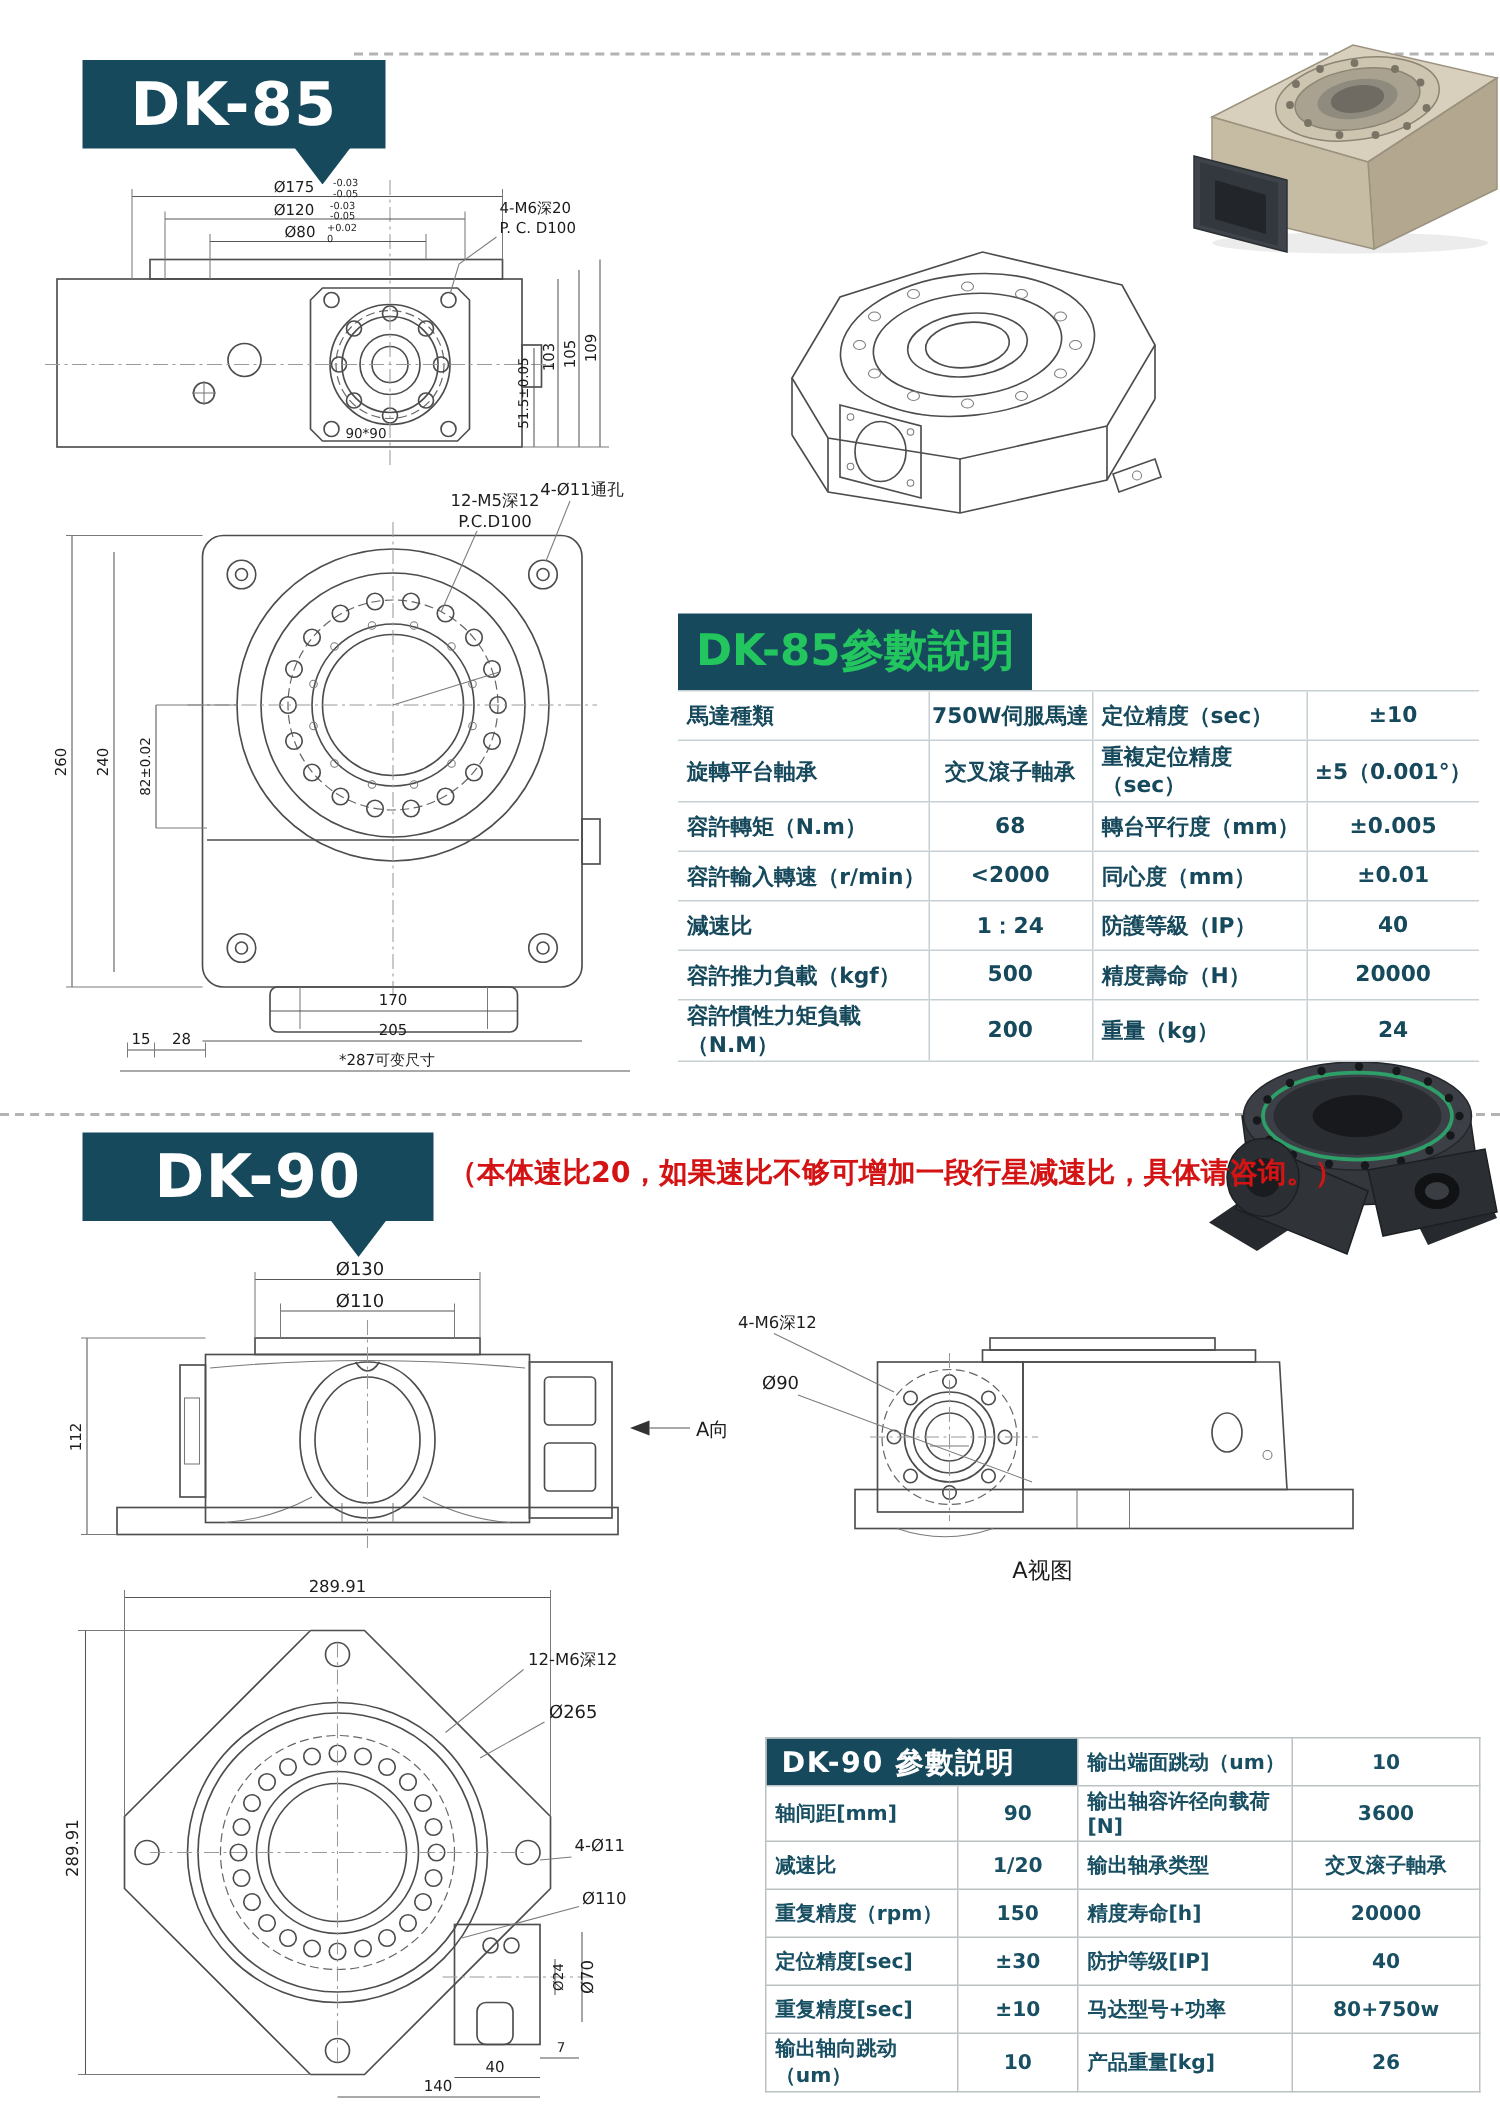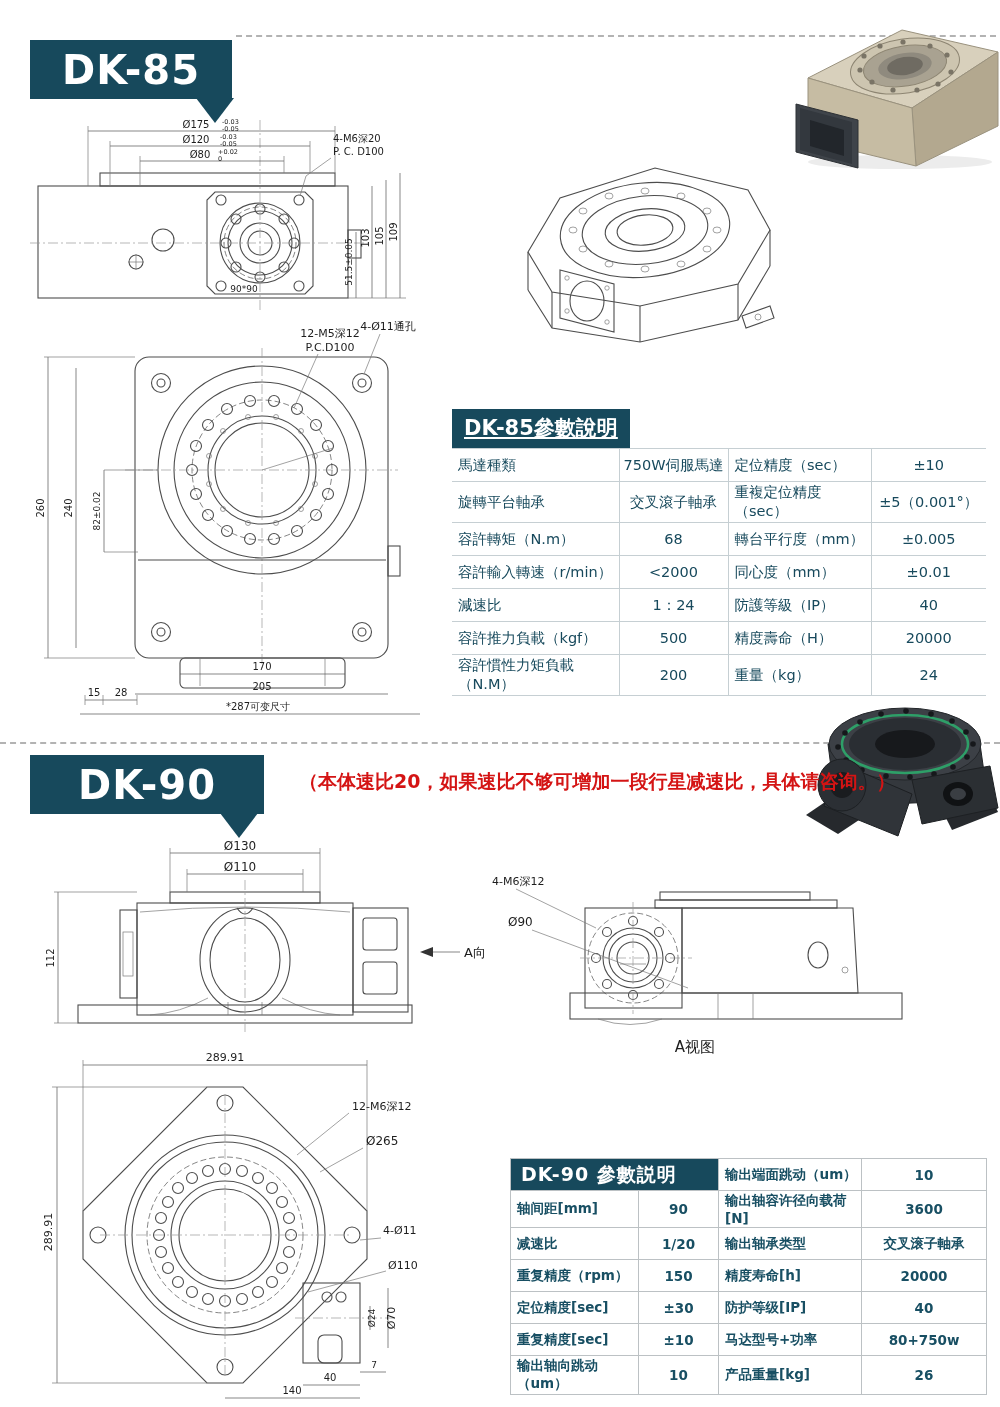--- a/index.html
+++ b/index.html
@@ -1,38 +1,38 @@
 <!DOCTYPE html>
 <html><head>
 <meta charset="utf-8">
 <style>
   html,body{margin:0;padding:0;background:#ffffff;}
   .page{position:relative;width:1000px;height:1407px;background:#fff;overflow:hidden;
         font-family:"DejaVu Sans","Liberation Sans",sans-serif;}
   
   .banner{position:absolute;background:#17495c;color:#fff;display:flex;align-items:center;
-          justify-content:center;font-weight:bold;letter-spacing:1px;}
+          justify-content:center;font-weight:bold;letter-spacing:1px;margin-left:25px;}
   .b85{left:30px;top:40px;width:202px;height:59px;font-size:40px;}
   .b90{left:30px;top:755px;width:234px;height:59px;font-size:40px;}
   .tail{position:absolute;background:#17495c;clip-path:polygon(0 0,100% 0,50% 100%);}
   .t85{left:196px;top:98px;width:38px;height:25px;}
   .t90{left:220px;top:813px;width:38px;height:25px;}
   .note{position:absolute;color:#d41414;font-weight:bold;font-size:19px;white-space:nowrap;}
   .n85{left:284px;top:55px;}
   .n90{left:299px;top:769px;}
   .dash{position:absolute;border-top:2px dashed #b3b3b3;}
   .d1{left:236px;top:35px;width:760px;}
   .d2{left:0;top:742px;width:1000px;}
   
   .ptable{position:absolute;}
   .pt85{left:452px;top:409px;width:534px;}
-  .pt85 .ptable-banner{background:#17495c;color:#ffffff;font-weight:bold;font-size:21px;
-        padding:5px 12px 6px 12px;display:inline-block;text-decoration:underline;}
+  .pt85 .ptable-banner{background:#17495c;color:#22c55e;font-weight:bold;font-size:29px;
+        padding:5px 12px 6px 12px;display:inline-block;}
   .ptable table{border-collapse:collapse;width:100%;table-layout:fixed;}
-  .pt85 td{height:30px;font-size:14.5px;color:#17495c;border-bottom:1px solid #c6cfd3;}
+  .pt85 td{height:30px;font-size:14.5px;color:#17495c;border-bottom:1px solid #c6cfd3;font-weight:bold;}
   .pt85 tr:first-child td{border-top:1px solid #c6cfd3;}
   .pt85 td+td{border-left:1px solid #c6cfd3;}
   td.lab{padding-left:6px;text-align:left;}
   td.val{text-align:center;}
   .pt90{left:510px;top:1158px;width:476px;}
   .pt90 td{height:29px;font-size:13.5px;color:#184f63;font-weight:700;border:1px solid #bcc1c4;}
   .pt90 td.bcell{border:1px solid #bcc1c4;padding:0;margin-left:12px;}
   .pt90-banner{background:#17495c;color:#fff;font-size:19px;font-weight:bold;height:100%;
         display:flex;align-items:center;padding-left:10px;letter-spacing:1px;}
   

